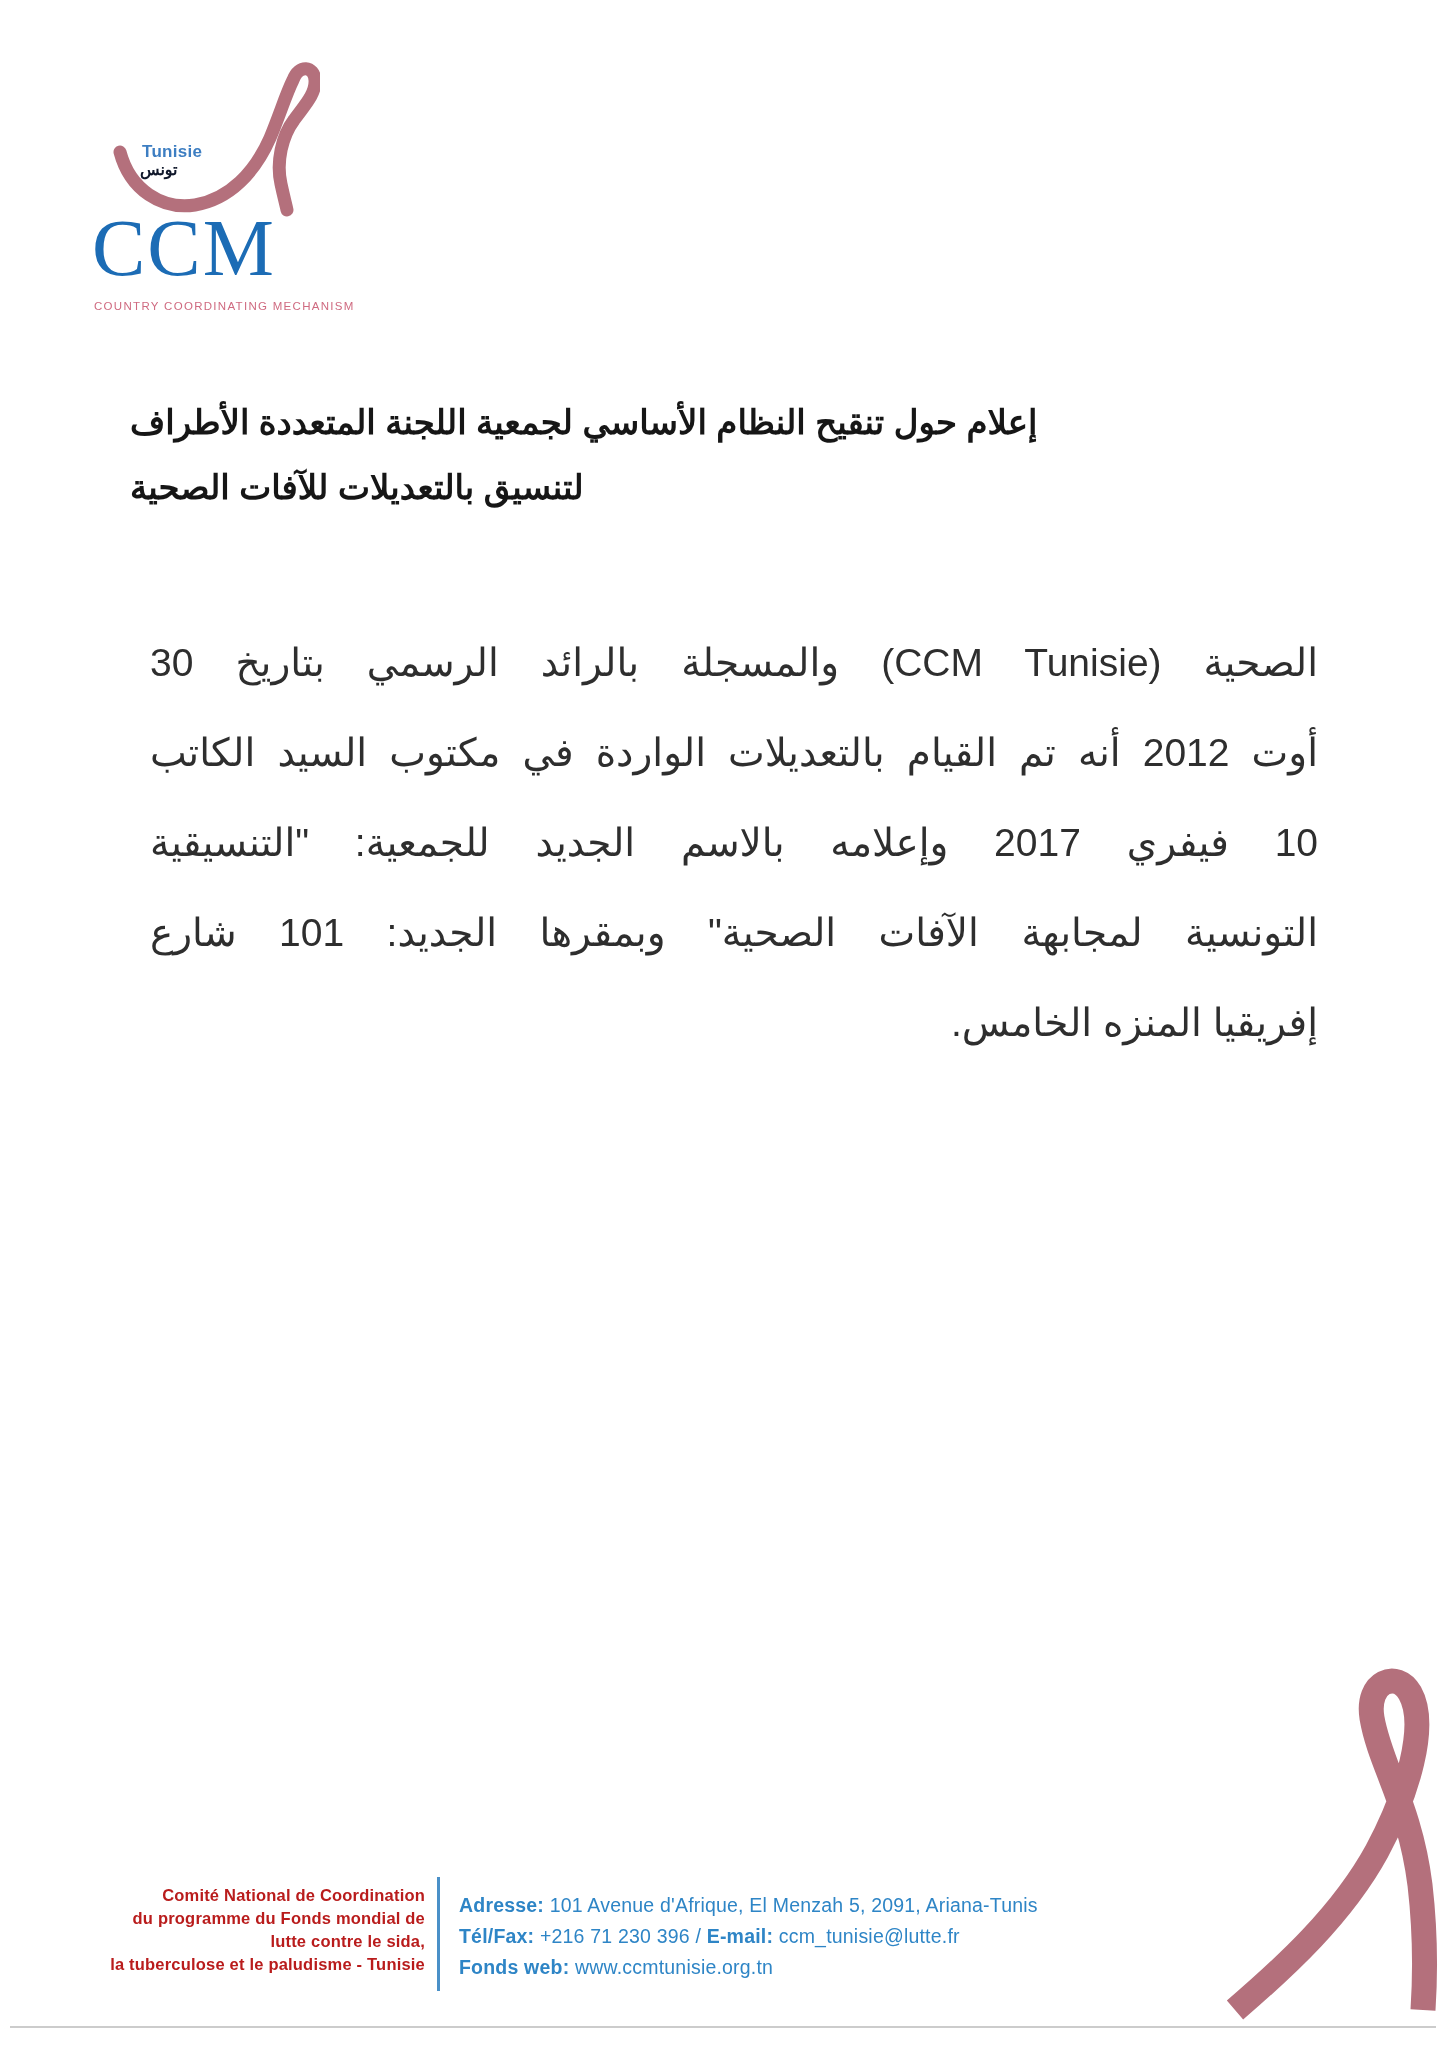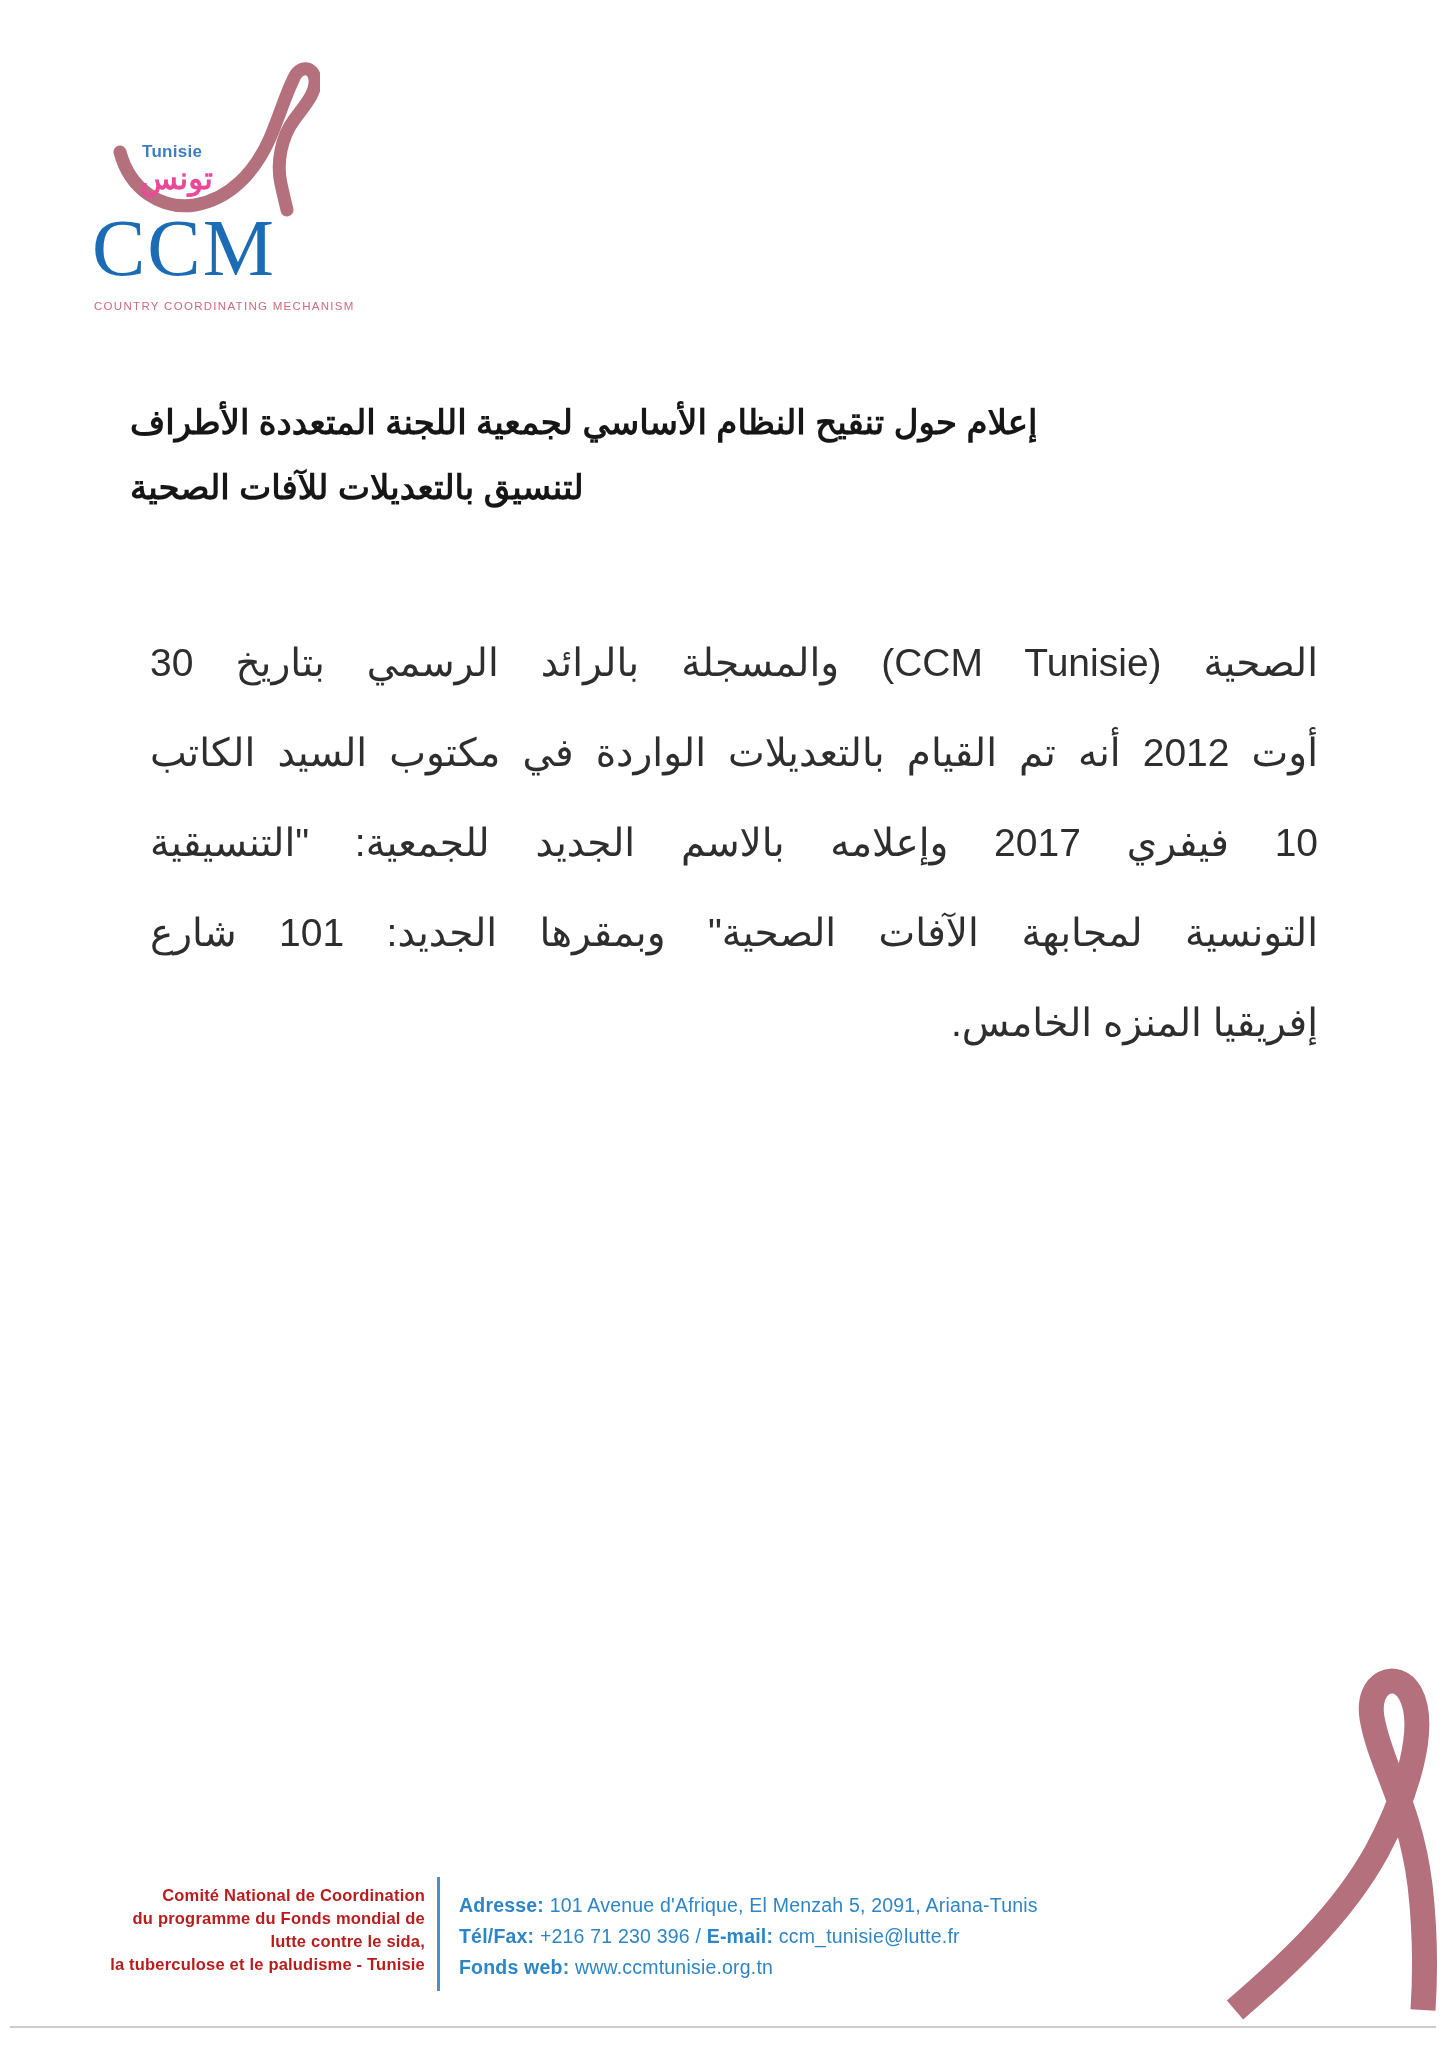--- a/index.html
+++ b/index.html
@@ -13,21 +13,21 @@
   }
   
   .logo{position:absolute;left:90px;top:50px;width:260px;height:280px;}
   .logo-swoosh{position:absolute;left:10px;top:0px;}
   .logo-tunisie{
     position:absolute;left:52px;top:92px;
     font-size:17px;font-weight:bold;color:#3d7ec2;letter-spacing:.3px;
   }
   .logo-tunis-ar{
     position:absolute;left:50px;top:110px;
-    font-size:31px;font-weight:bold;color:#ec4899;direction:rtl;
+    font-size:16px;font-weight:bold;color:#0f172a;direction:rtl;
   }
   .logo-ccm{
     position:absolute;left:2px;top:158px;
     font-family:"Liberation Serif",serif;
     font-size:80px;line-height:80px;color:#1c6cb5;letter-spacing:2px;
   }
   .logo-sub{
     position:absolute;left:4px;top:250px;
     font-size:11.5px;color:#cf6a80;letter-spacing:1.3px;white-space:nowrap;
   }

